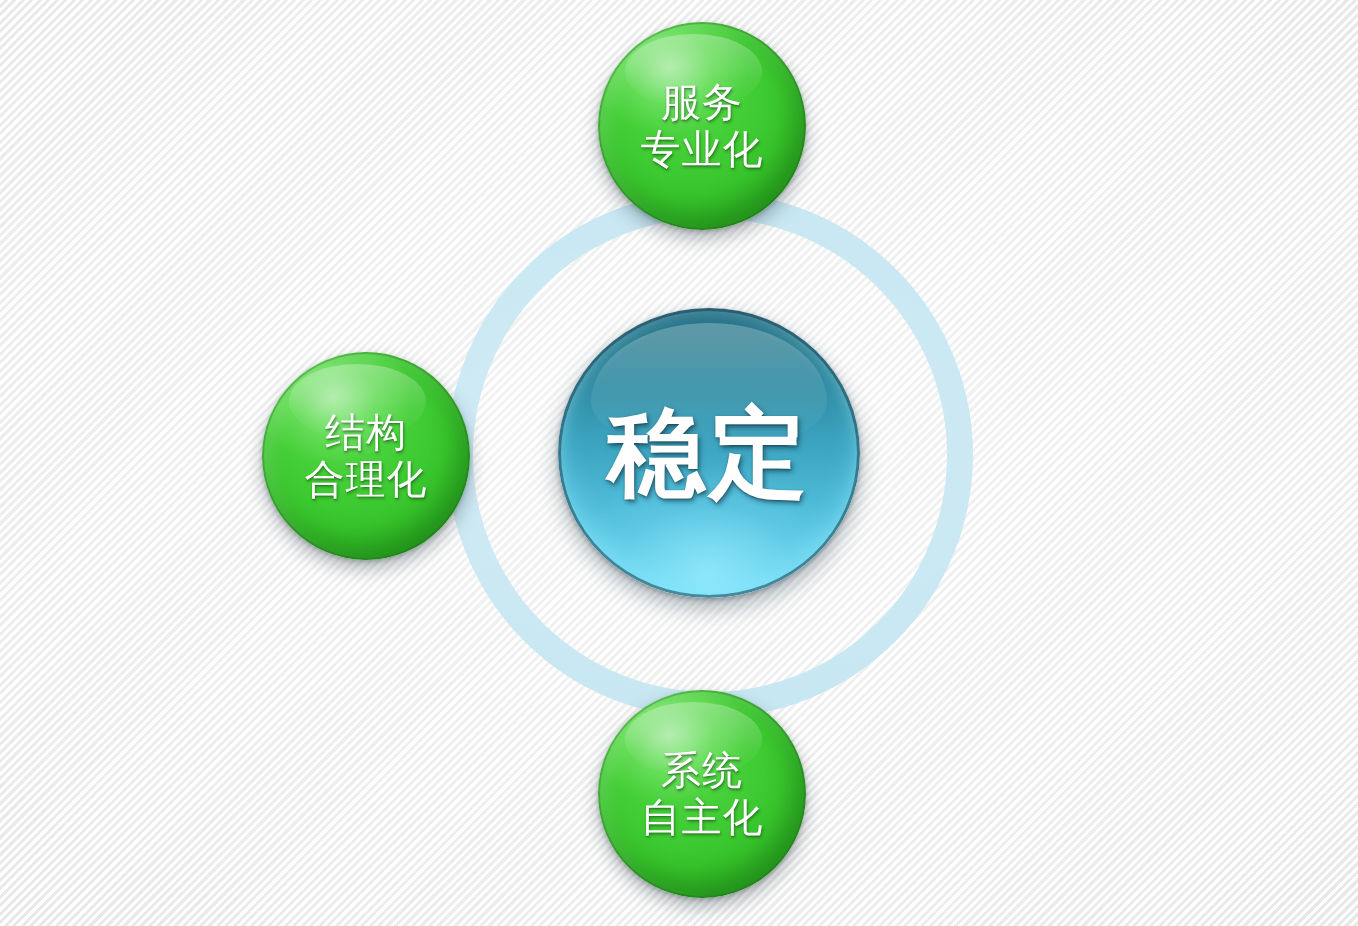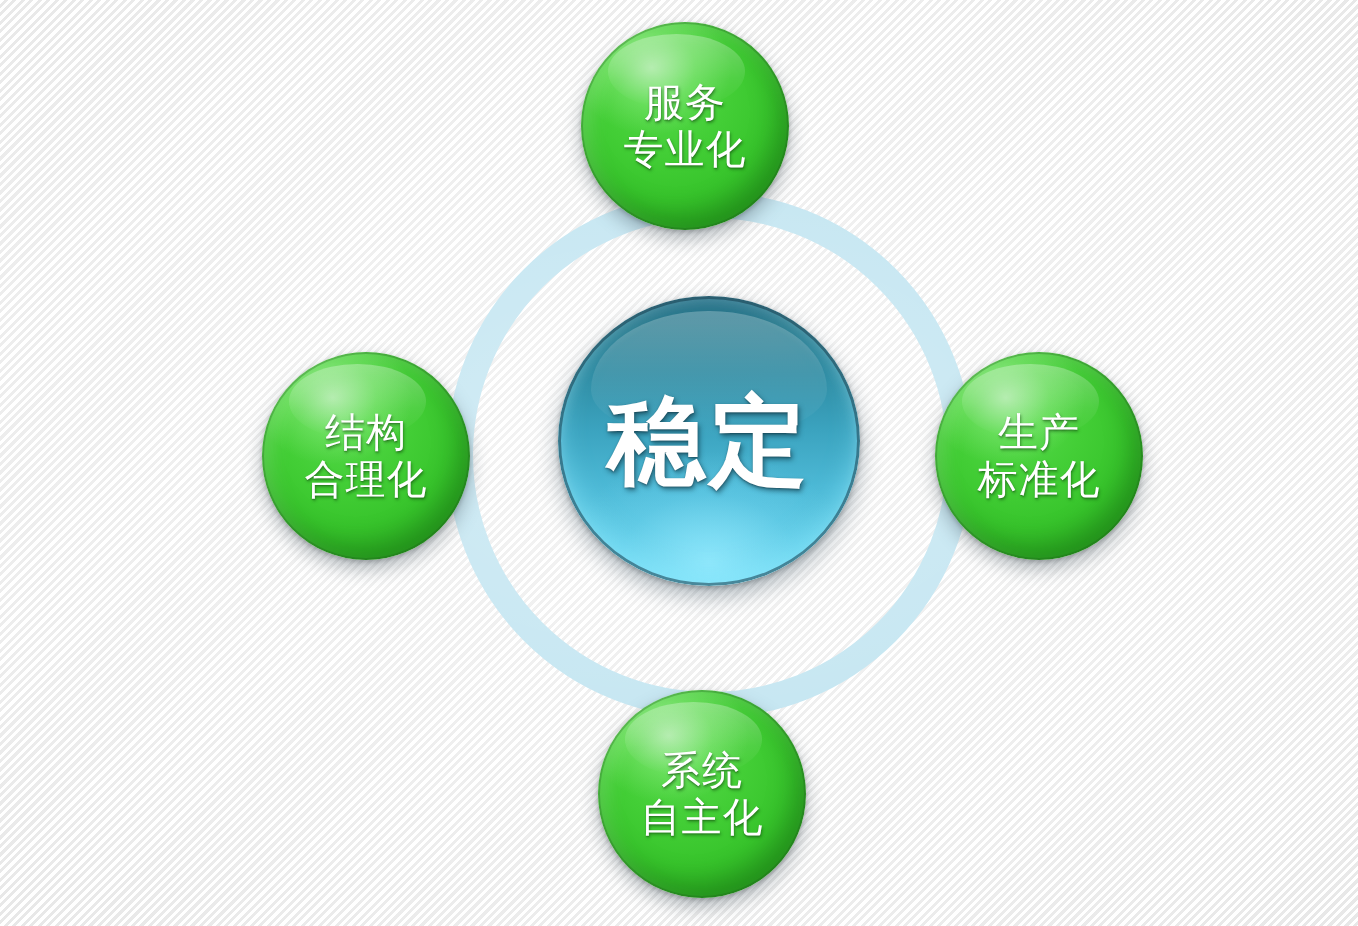--- a/index.html
+++ b/index.html
@@ -59,21 +59,21 @@
     display: flex;
     align-items: center;
     justify-content: center;
     text-align: center;
     box-sizing: border-box;
   }
 
   
   #center-node {
     left: 558px;
-    top: 296px;
+    top: 308px;
     width: 302px;
     height: 290px;
     background:
       radial-gradient(ellipse 78% 62% at 50% 92%,
          rgba(150,235,255,0.85) 0%,
          rgba(120,220,248,0.28) 38%,
          rgba(255,255,255,0) 62%),
       linear-gradient(to bottom,
          #236d85 0%,
          #2a7b8f 10%,
@@ -193,21 +193,21 @@
     font-family: "Liberation Serif", "DejaVu Serif", serif;
     font-size: 40px;
     line-height: 1.18;
     letter-spacing: 1px;
     text-shadow:
       1px 2px 3px rgba(18,80,14,0.55),
       0 1px 1px rgba(0,0,0,0.25);
     white-space: pre-line;
   }
 
-  #node-top    { left: 581px; top: 22px; text-align: center;  }
+  #node-top    { left: 598px; top: 22px; text-align: center;  }
   #node-right  { left: 935px; top: 352px; }
   #node-bottom { left: 598px; top: 690px; }
   #node-left   { left: 262px; top: 352px; }
 </style>
 </head>
 <body>
 
 <div id="canvas">
 
   <svg id="ring-svg" viewBox="0 0 1358 926" xmlns="http://www.w3.org/2000/svg">
@@ -222,26 +222,20 @@
     <div id="center-label">稳定</div>
   </div>
 
   <div class="node green-node" id="node-top">
     <div class="green-rim"></div>
     <div class="green-gloss"></div>
     <div class="green-label">服务
 专业化</div>
   </div>
 
-  <div class="node green-node" id="node-right">
-    <div class="green-rim"></div>
-    <div class="green-gloss"></div>
-    <div class="green-label">生产
-标准化</div>
-  </div>
 
   <div class="node green-node" id="node-left">
     <div class="green-rim"></div>
     <div class="green-gloss"></div>
     <div class="green-label">结构
 合理化</div>
   </div>
 
   <div class="node green-node" id="node-bottom">
     <div class="green-rim"></div>

